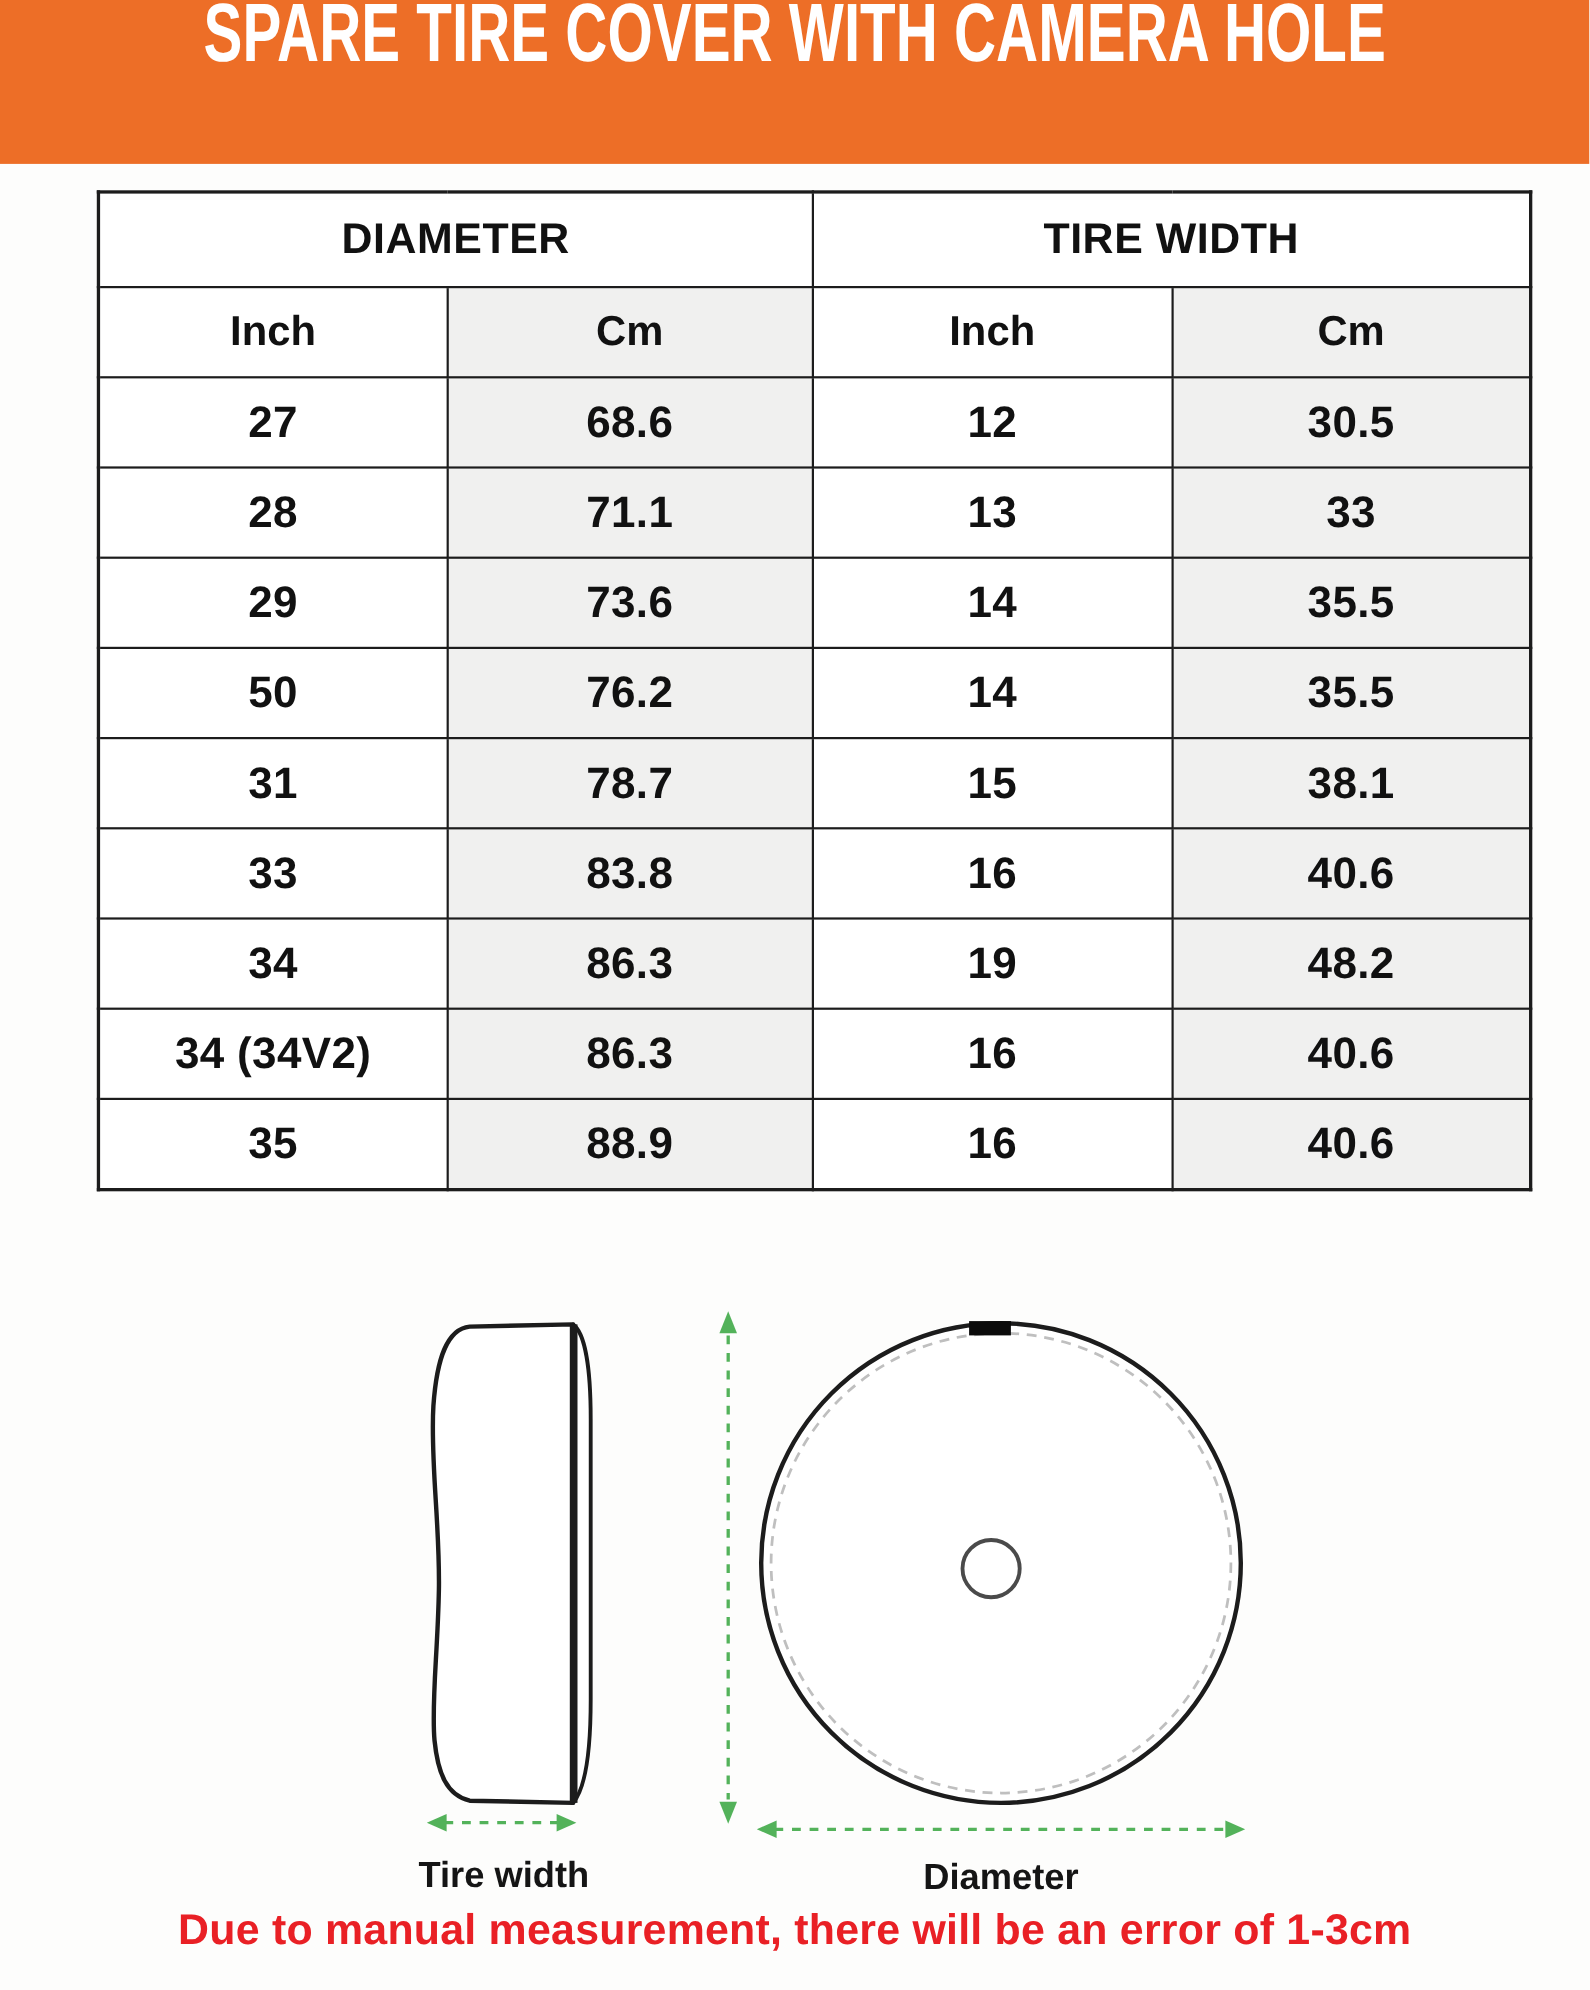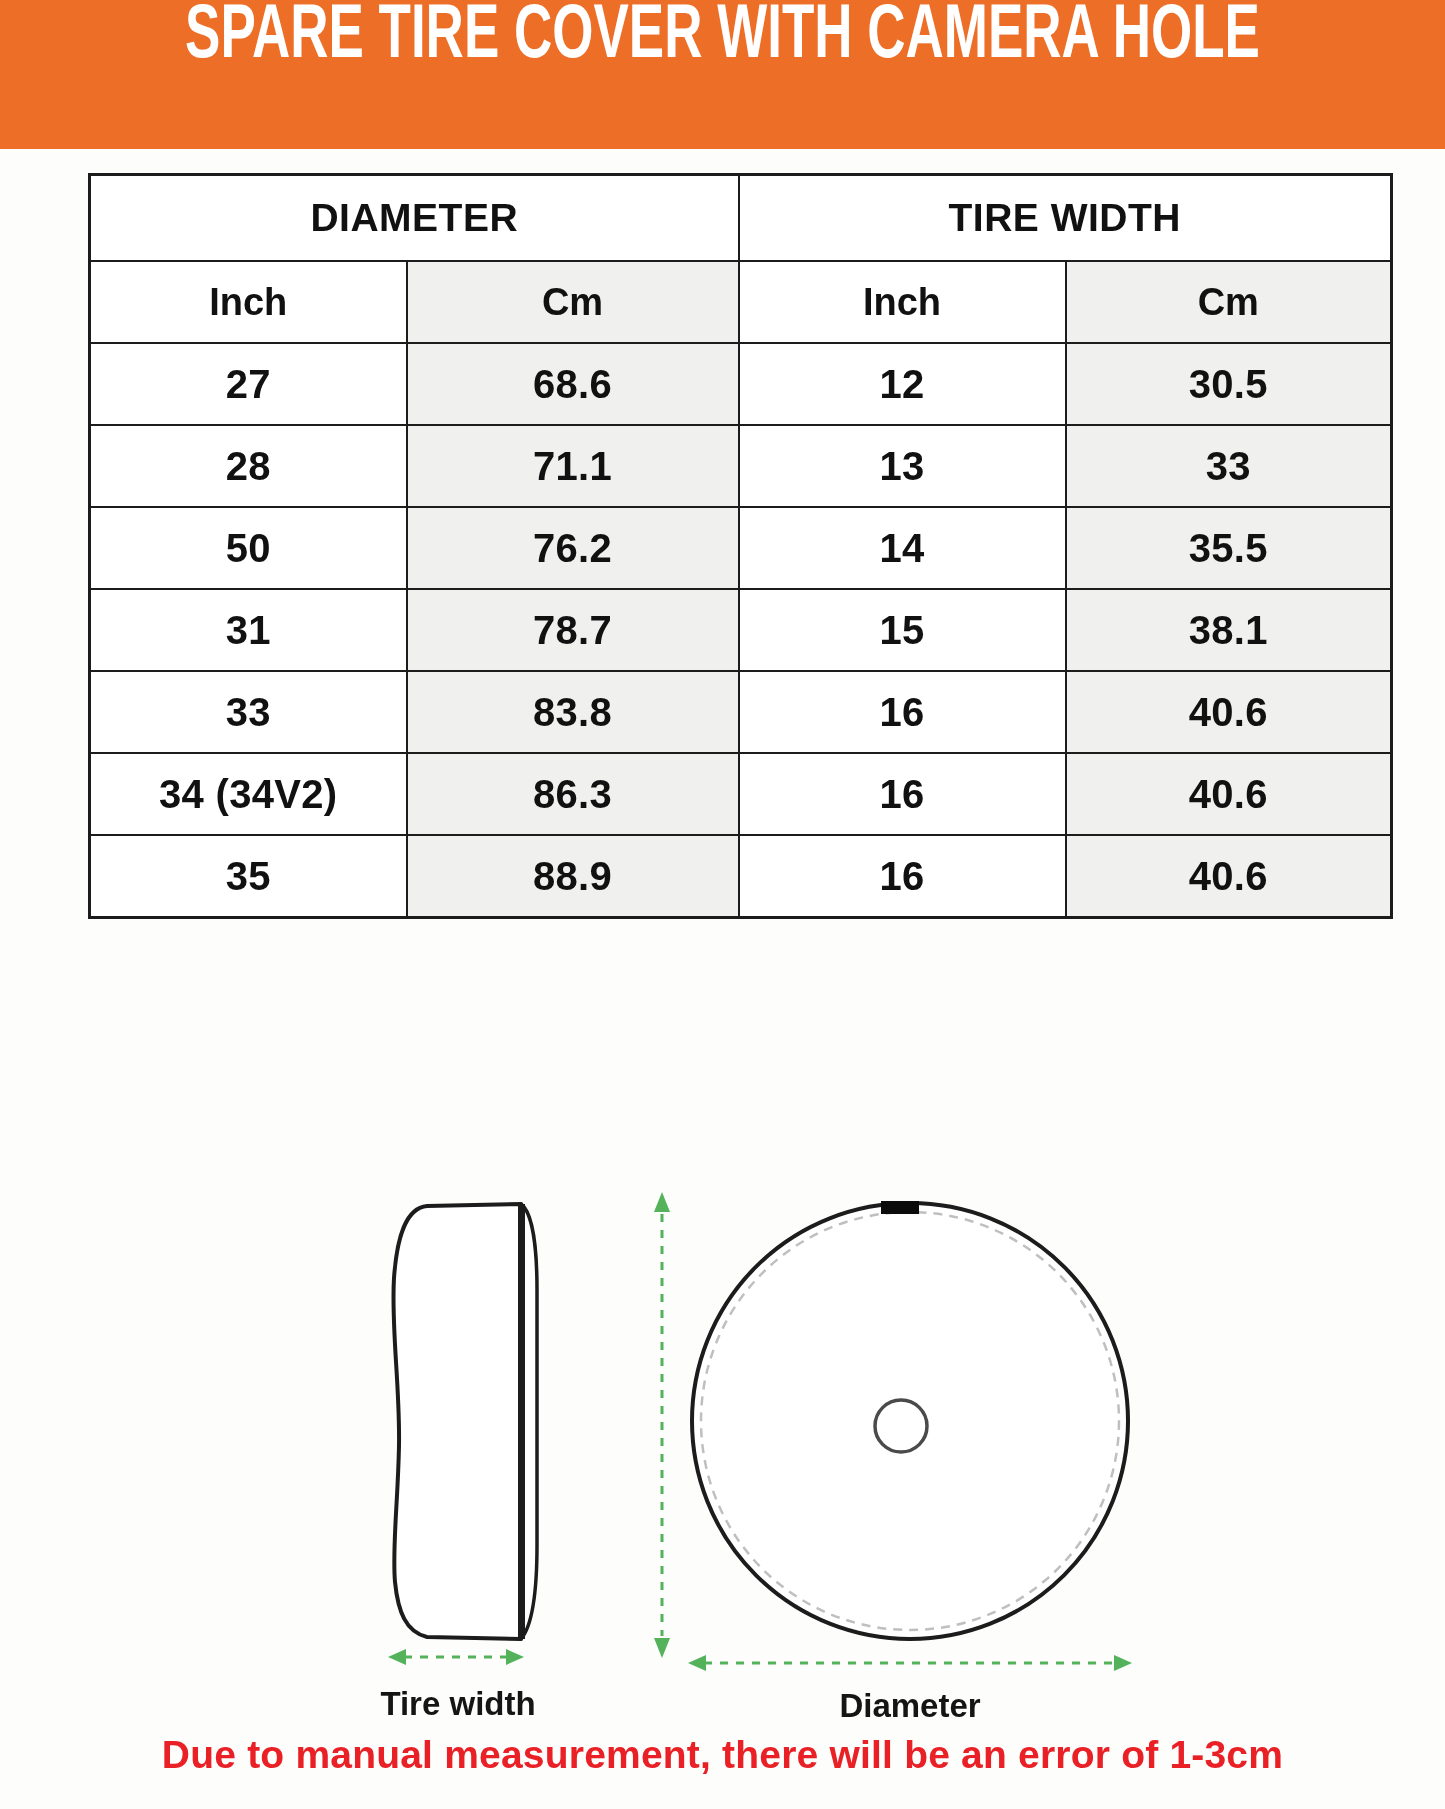--- a/index.html
+++ b/index.html
@@ -84,36 +84,48 @@
         <td class="inch-cell">12</td>
         <td class="cm-cell">30.5</td>
       </tr>
       <tr>
         <td class="inch-cell">28</td>
         <td class="cm-cell">71.1</td>
         <td class="inch-cell">13</td>
         <td class="cm-cell">33</td>
       </tr>
       <tr>
+        <td class="inch-cell">29</td>
+        <td class="cm-cell">73.6</td>
+        <td class="inch-cell">14</td>
+        <td class="cm-cell">35.5</td>
+      </tr>
+      <tr>
         <td class="inch-cell">50</td>
         <td class="cm-cell">76.2</td>
         <td class="inch-cell">14</td>
         <td class="cm-cell">35.5</td>
       </tr>
       <tr>
         <td class="inch-cell">31</td>
         <td class="cm-cell">78.7</td>
         <td class="inch-cell">15</td>
         <td class="cm-cell">38.1</td>
       </tr>
       <tr>
         <td class="inch-cell">33</td>
         <td class="cm-cell">83.8</td>
         <td class="inch-cell">16</td>
         <td class="cm-cell">40.6</td>
+      </tr>
+      <tr>
+        <td class="inch-cell">34</td>
+        <td class="cm-cell">86.3</td>
+        <td class="inch-cell">19</td>
+        <td class="cm-cell">48.2</td>
       </tr>
       <tr>
         <td class="inch-cell">34 (34V2)</td>
         <td class="cm-cell">86.3</td>
         <td class="inch-cell">16</td>
         <td class="cm-cell">40.6</td>
       </tr>
       <tr>
         <td class="inch-cell">35</td>
         <td class="cm-cell">88.9</td>

